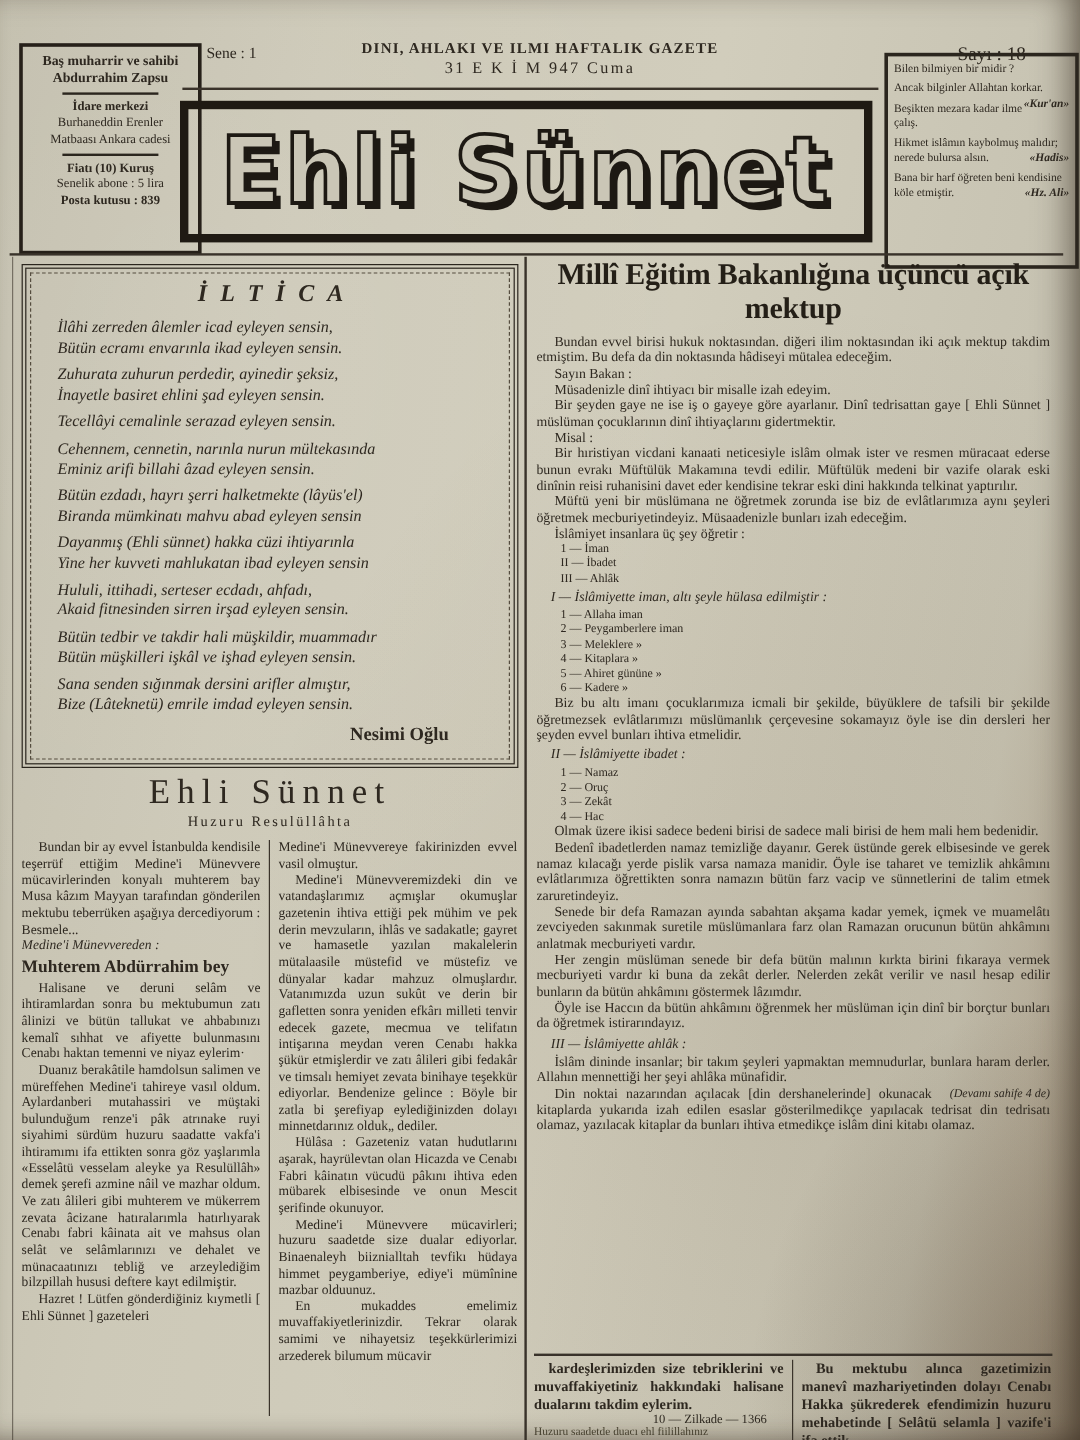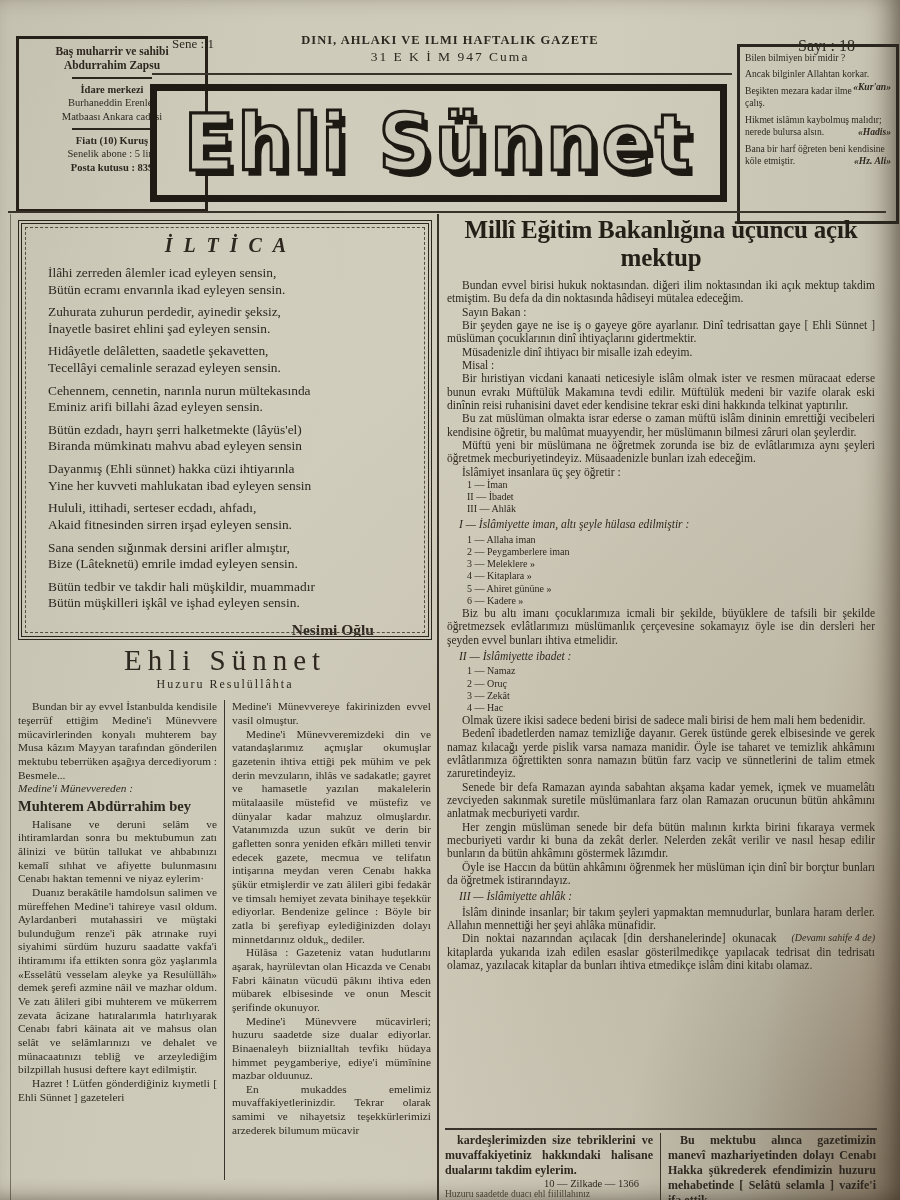--- a/index.html
+++ b/index.html
@@ -14,21 +14,21 @@
   #paper{
     left:0;top:0;width:900px;height:1200px;
     background:
       radial-gradient(ellipse at 18% 25%, rgba(255,255,255,.08), transparent 42%),
       radial-gradient(ellipse at 75% 70%, rgba(96,74,44,.10), transparent 50%),
       radial-gradient(ellipse at 100% 100%, rgba(60,45,28,.35), transparent 22%),
       linear-gradient(100deg,#c3bfae 0%,#cdc9b8 25%,#d1cdbc 55%,#c6c2b1 85%,#ac9f8a 99%);
     box-shadow: inset -20px 0 28px -12px rgba(45,34,22,.6), inset 0 -12px 18px -10px rgba(45,34,22,.30);
   }
   
-  #info-box{left:16px;top:36px;width:146px;height:160px;border:3px solid #262019;padding:5px 20px;text-align:center;}
+  #info-box{left:16px;top:36px;width:146px;height:160px;border:3px solid #262019;padding:5px 0;text-align:center;}
   .info-strong{font-weight:bold;font-size:11.5px;line-height:1.25;}
   .info-line{font-size:10.5px;line-height:1.3;}
   .mini-rule{height:2px;background:#2b261e;width:55%;margin:4px auto;}
   #sene{left:172px;top:36px;font-size:13px;}
   #gazette-line{left:250px;top:33px;width:400px;text-align:center;font-size:12.5px;font-weight:bold;letter-spacing:1px;}
   #date-line{left:250px;top:49px;width:400px;text-align:center;font-size:13.5px;letter-spacing:2px;}
   #sayi{left:798px;top:37px;font-size:16px;}
   #head-rule{left:152px;top:73px;width:580px;height:2px;background:#3a332a;}
   #masthead-box{
     left:150px;top:84px;width:577px;height:118px;
@@ -49,21 +49,21 @@
   .quote-src{font-style:italic;font-weight:bold;float:right;}
   #header-bottom-rule{left:8px;top:211px;width:878px;height:2px;background:#39322a;}
   
   #poem-box{
     left:18px;top:220px;width:414px;height:420px;box-sizing:border-box;
     border:4px double #2a251d;outline:1px dashed #544c3e;outline-offset:-8px;
     padding:10px 14px 6px 26px;overflow:hidden;
   }
   #poem-title{text-align:center;font-style:italic;font-weight:bold;font-size:20px;letter-spacing:11px;margin-bottom:8px;}
   .couplet{margin-bottom:6px;}
-  .poem-line{font-size:13.4px;line-height:1.24;white-space:nowrap;}
+  .poem-line{font-style:italic;font-size:13.4px;line-height:1.24;white-space:nowrap;}
   #poem-signature{text-align:right;font-weight:bold;font-size:15.5px;line-height:1.3;margin-top:8px;padding-right:40px;}
   
   #left-article{left:18px;top:645px;width:414px;height:555px;overflow:hidden;}
   #left-article-title{text-align:center;font-size:29px;letter-spacing:6px;line-height:1.05;}
   #left-article-subtitle{text-align:center;font-size:12px;letter-spacing:2px;margin-top:2px;}
   #left-cols{display:flex;margin-top:8px;height:480px;overflow:hidden;}
   .lcol{width:199px;overflow:hidden;}
   .col-divider{width:1px;background:#3a332a;margin:0 7px;}
   .para{font-size:11.3px;line-height:1.21;text-align:justify;text-indent:14px;}
   .para-noindent{text-indent:0;}
@@ -145,46 +145,45 @@
     <div id="poem-title">İLTİCA</div>
     <div class="couplet">
       <div class="poem-line">İlâhi zerreden âlemler icad eyleyen sensin,</div>
       <div class="poem-line">Bütün ecramı envarınla ikad eyleyen sensin.</div>
     </div>
     <div class="couplet">
       <div class="poem-line">Zuhurata zuhurun perdedir, ayinedir şeksiz,</div>
       <div class="poem-line">İnayetle basiret ehlini şad eyleyen sensin.</div>
     </div>
     <div class="couplet">
-      <div class="poem-line">Hidâyetle delâletten, saadetle şekavetten,</div>
       <div class="poem-line">Tecellâyi cemalinle serazad eyleyen sensin.</div>
     </div>
     <div class="couplet">
       <div class="poem-line">Cehennem, cennetin, narınla nurun mültekasında</div>
       <div class="poem-line">Eminiz arifi billahi âzad eyleyen sensin.</div>
     </div>
     <div class="couplet">
       <div class="poem-line">Bütün ezdadı, hayrı şerri halketmekte (lâyüs'el)</div>
       <div class="poem-line">Biranda mümkinatı mahvu abad eyleyen sensin</div>
     </div>
     <div class="couplet">
       <div class="poem-line">Dayanmış (Ehli sünnet) hakka cüzi ihtiyarınla</div>
       <div class="poem-line">Yine her kuvveti mahlukatan ibad eyleyen sensin</div>
     </div>
     <div class="couplet">
       <div class="poem-line">Hululi, ittihadi, serteser ecdadı, ahfadı,</div>
       <div class="poem-line">Akaid fitnesinden sirren irşad eyleyen sensin.</div>
     </div>
     <div class="couplet">
+      <div class="poem-line">Bütün tedbir ve takdir hali müşkildir, muammadır</div>
+      <div class="poem-line">Bütün müşkilleri işkâl ve işhad eyleyen sensin.</div>
+    </div>
+    <div class="couplet">
       <div class="poem-line">Sana senden sığınmak dersini arifler almıştır,</div>
       <div class="poem-line">Bize (Lâteknetü) emrile imdad eyleyen sensin.</div>
-    </div>
-    <div class="couplet">
-      <div class="poem-line">Bütün tedbir ve takdir hali müşkildir, muammadır</div>
-      <div class="poem-line">Bütün müşkilleri işkâl ve işhad eyleyen sensin.</div>
     </div>
     <div id="poem-signature">
       <div>Nesimi Oğlu</div>
 
     </div>
   </div>
 
   <div id="left-article" class="abs">
     <div id="left-article-title">Ehli Sünnet</div>
     <div id="left-article-subtitle">Huzuru Resulüllâhta</div>
@@ -206,25 +205,24 @@
         <div class="para">Medine'i Münevvere mücavirleri; huzuru saadetde size dualar ediyorlar. Binaenaleyh biiznialltah tevfikı hüdaya himmet peygamberiye, ediye'i mümînine mazbar olduunuz.</div>
         <div class="para">En mukaddes emelimiz muvaffakiyetlerinizdir. Tekrar olarak samimi ve nihayetsiz teşekkürlerimizi arzederek bilumum mücavir</div>
       </div>
     </div>
   </div>
 
   <div id="right-article" class="abs">
     <div id="right-article-title">Millî Eğitim Bakanlığına üçüncü açık mektup</div>
     <div class="rp">Bundan evvel birisi hukuk noktasından.  diğeri ilim noktasından iki açık mektup takdim etmiştim. Bu defa da din noktasında hâdiseyi mütalea edeceğim.</div>
     <div class="rp">Sayın Bakan :</div>
+    <div class="rp">Müsadenizle dinî ihtiyacı bir misalle izah edeyim.</div>
     <div class="rp">Bir şeyden gaye ne ise iş o gayeye göre ayarlanır. Dinî tedrisattan gaye [ Ehli Sünnet ] müslüman çocuklarının dinî ihtiyaçlarını gidertmektir.</div>
-    <div class="rp">Müsadenizle dinî ihtiyacı bir misalle izah edeyim.</div>
     <div class="rp">Misal :</div>
     <div class="rp">Bir hıristiyan vicdani kanaati neticesiyle islâm olmak ister ve resmen müracaat ederse bunun evrakı Müftülük Makamına tevdi edilir.  Müftülük  medeni bir vazife olarak eski dinînin  reisi ruhanisini davet eder kendisine tekrar eski dini hakkında telkinat  yaptırılır.</div>
-    <div class="rp">Bu zat müslüman olmakta israr ederse o zaman müftü islâm dininin emrettiği vecibeleri  kendisine öğretir,  bu malûmat muayyendir, her müslümanın  bilmesi zâruri olan şeylerdir.</div>
     <div class="rp">Müftü yeni bir müslümana ne öğretmek zorunda ise  biz de evlâtlarımıza aynı şeyleri öğretmek mecburiyetindeyiz. Müsaadenizle bunları izah edeceğim.</div>
     <div class="rp">İslâmiyet insanlara üç şey öğretir :</div>
     <div class="rlist">1 — İman</div>
     <div class="rlist">II — İbadet</div>
     <div class="rlist">III — Ahlâk</div>
     <div class="rsection">I — İslâmiyette iman, altı şeyle hülasa edilmiştir :</div>
     <div class="rlist">1 — Allaha iman</div>
     <div class="rlist">2 — Peygamberlere iman</div>
     <div class="rlist">3 — Meleklere        »</div>
     <div class="rlist">4 — Kitaplara        »</div>

